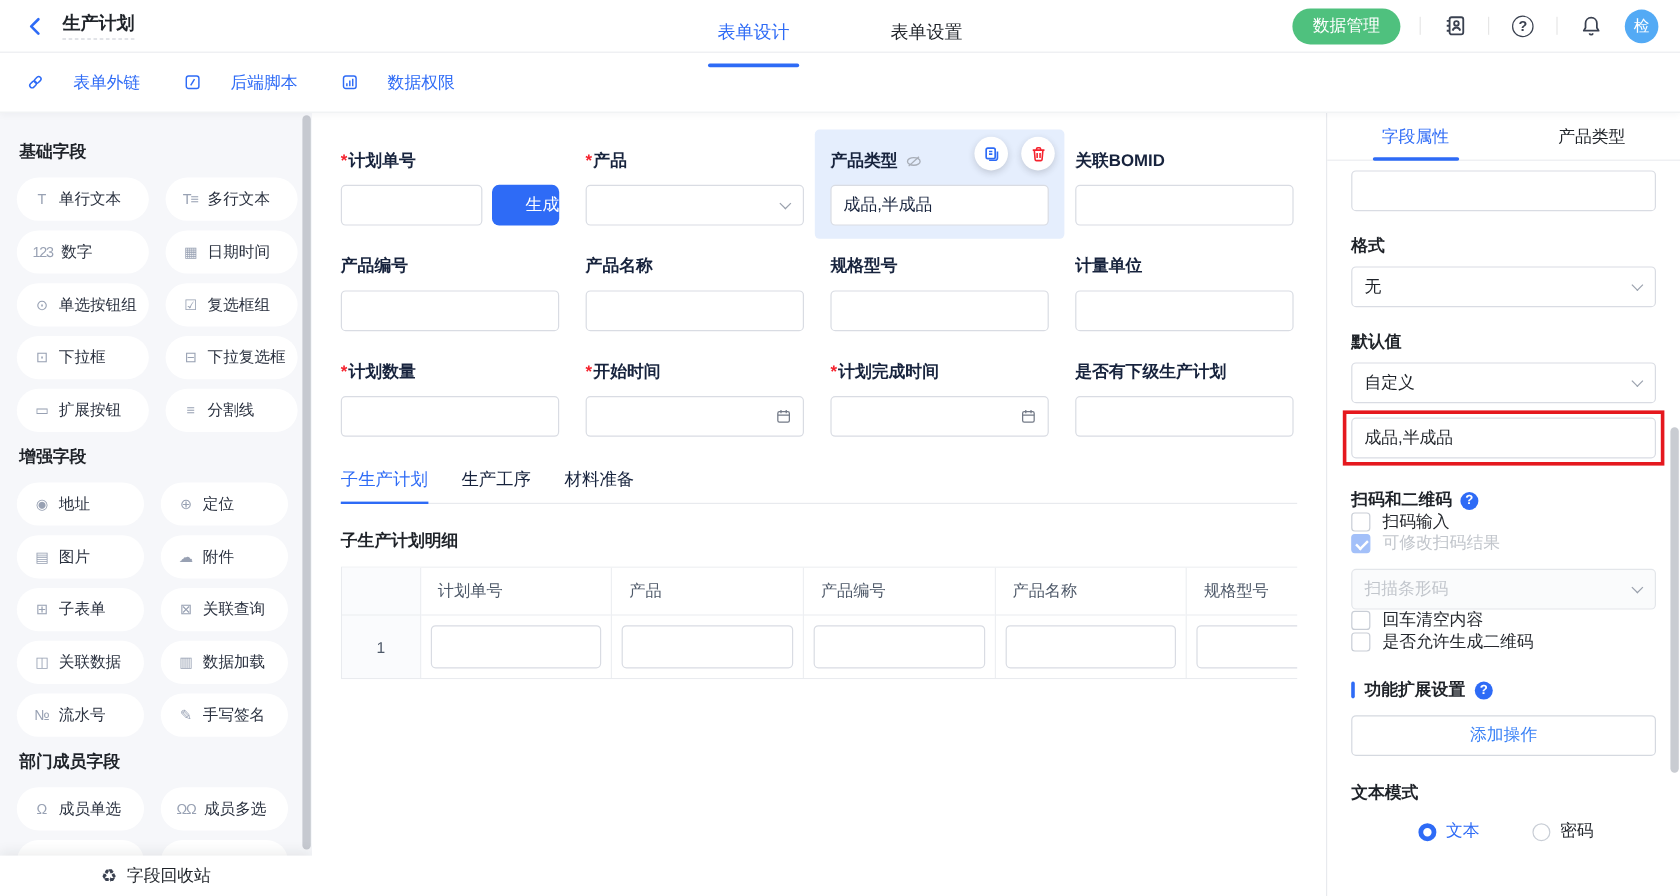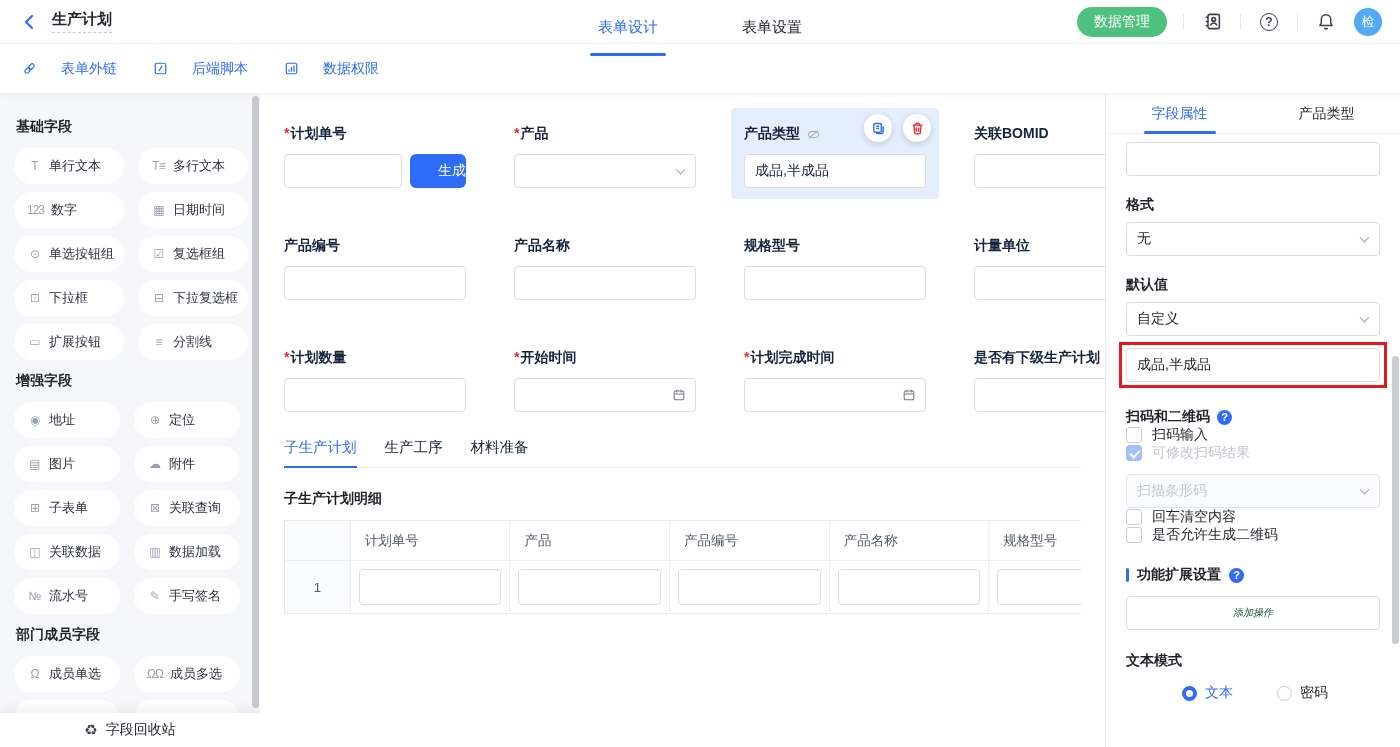--- a/index.html
+++ b/index.html
@@ -42,21 +42,21 @@
   .sec-title{font-size:14px;font-weight:700;margin:10px 0 12px 2px;}
   .palette{display:grid;grid-template-columns:1fr 1fr;gap:8px 14px;margin-bottom:12px;}
   .pill{height:36px;background:#fff;border-radius:18px;display:flex;align-items:center;padding:0 10px 0 13px;font-size:13px;color:#2b3240;cursor:grab;white-space:nowrap;}
   .pill .g{color:#98a1b3;font-size:12px;margin-right:7px;min-width:15px;text-align:center;letter-spacing:-1px;}
   .sb-thumb{position:absolute;right:1px;top:2px;width:7px;height:612px;background:#c6c9d0;border-radius:4px;}
   .recyclebar{position:absolute;left:0;bottom:0;width:260px;height:34px;background:#fff;box-shadow:0 -3px 10px rgba(29,35,41,.08);display:flex;align-items:center;justify-content:center;gap:8px;font-size:14px;color:#1f2329;cursor:pointer;z-index:12;}
   .recyclebar .rg{font-size:15px;color:#3a4150;}
 
   
   .canvas{position:absolute;left:260px;top:94px;width:845px;bottom:0;background:#fff;padding:16px 24px 0 24px;overflow:hidden;}
-  .fgrid{display:grid;grid-template-columns:repeat(4,182px);column-gap:22px;row-gap:24px;margin-top:14px;gap:48px;}
+  .fgrid{display:grid;grid-template-columns:repeat(4,182px);column-gap:22px;row-gap:24px;margin-top:14px;}
   .field{position:relative;}
   .flabel{font-size:14px;font-weight:700;color:#17233d;margin-bottom:10px;display:flex;align-items:center;gap:6px;height:20px;}
   .star{color:var(--red);font-weight:700;margin-right:1px;}
   .inp{height:34px;border:1px solid var(--bd);border-radius:4px;background:#fff;width:100%;font-size:14px;color:#17233d;padding:0 10px;display:flex;align-items:center;}
   .sel{position:relative;}
   .chev{position:absolute;right:11px;top:50%;width:7px;height:7px;border-right:1.5px solid #9aa1ad;border-bottom:1.5px solid #9aa1ad;transform:translateY(-70%) rotate(45deg);}
   .inline{display:flex;gap:8px;}
   .btn-gen{height:34px;min-width:52px;border:none;border-radius:6px;background:var(--primary);color:#fff;font-size:14px;cursor:pointer;padding-left:28px;}
   .field.selected{background:var(--sel-bg);border-radius:4px;margin:-16px -13px -11px -13px;padding:16px 13px 11px 13px;}
   .floaties{position:absolute;top:6px;right:8px;display:flex;gap:11px;}
@@ -92,21 +92,21 @@
   .ptitle{display:flex;align-items:center;gap:7px;font-size:14px;font-weight:700;margin-top:20px;}
   .qmark{width:15px;height:15px;border-radius:50%;background:var(--primary);color:#fff;font-size:11px;font-weight:700;display:inline-flex;align-items:center;justify-content:center;cursor:pointer;}
   .cbrow{display:flex;align-items:center;gap:10px;font-size:14px;color:#25282e;cursor:pointer;}
   .cb{width:16px;height:16px;border:1px solid #c9ced6;border-radius:3px;background:#fff;flex:none;}
   .cb.ckdis{background:#a3c0f9;border-color:#a3c0f9;position:relative;}
   .cb.ckdis::after{content:"";position:absolute;left:5px;top:1.5px;width:4px;height:8px;border-right:2px solid #fff;border-bottom:2px solid #fff;transform:rotate(45deg);}
   .cbrow.dis{color:var(--dis);}
   .pinp.dis{background:#fafbfc;color:var(--dis);border-color:#e3e6ea;align-items:center;}
   .bartitle{display:flex;align-items:center;gap:8px;font-size:14px;font-weight:700;margin-top:22px;}
   .bluebar{width:3px;height:14px;background:var(--primary);border-radius:2px;}
-  .btn-add{height:34px;width:100%;border:1px solid #d5d9e0;border-radius:4px;background:#fff;font-size:10px;color:#14532d;margin-top:12px;cursor:pointer;font-style:italic;}
+  .btn-add{height:34px;width:100%;border:1px solid #d5d9e0;border-radius:4px;background:#fff;font-size:14px;color:#3b82f6;margin-top:12px;cursor:pointer;}
   .radios{display:flex;gap:44px;margin:14px 0 0 56px;}
   .radio-it{display:flex;align-items:center;gap:8px;font-size:14px;cursor:pointer;}
   .radio{width:15px;height:15px;border-radius:50%;border:1.5px solid #c9ced6;background:#fff;flex:none;}
   .radio.on{border:4.8px solid var(--primary);}
   .radio-it.on span.rl{color:var(--primary);}
   .pn-thumb{position:absolute;right:1px;top:262px;width:7px;height:288px;background:#c9ccd2;border-radius:4px;}
 </style>
 </head>
 <body>
 

